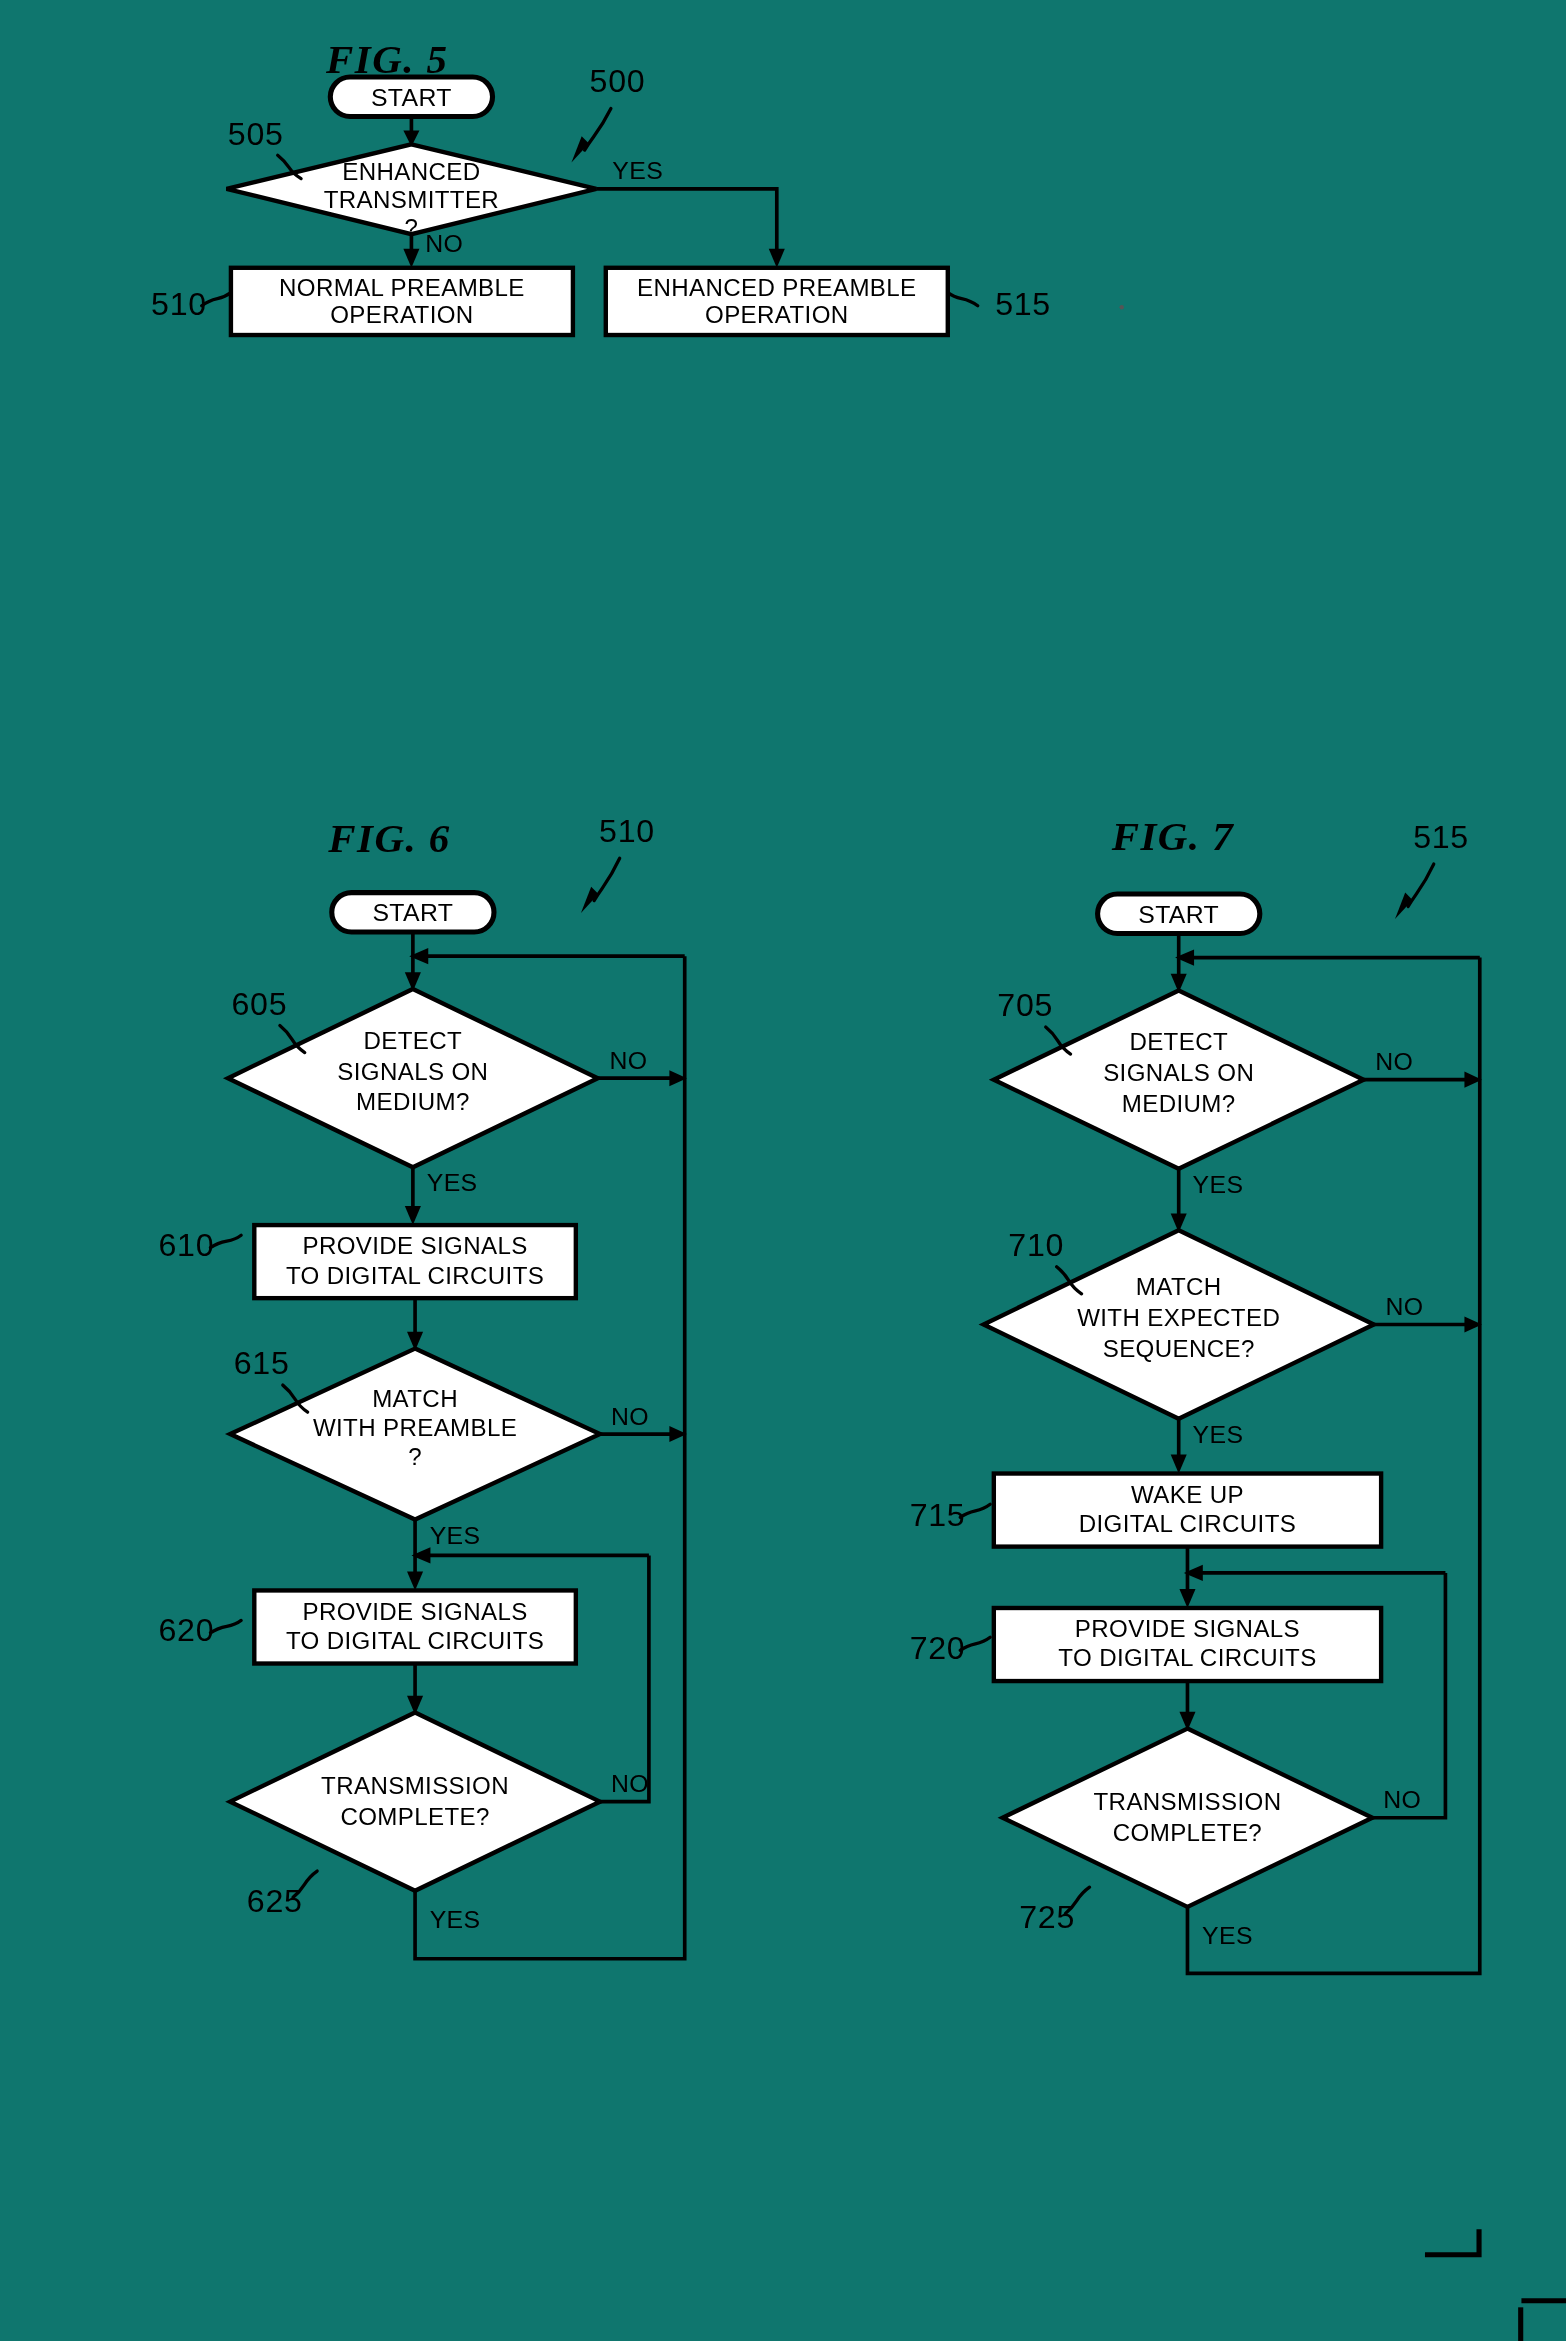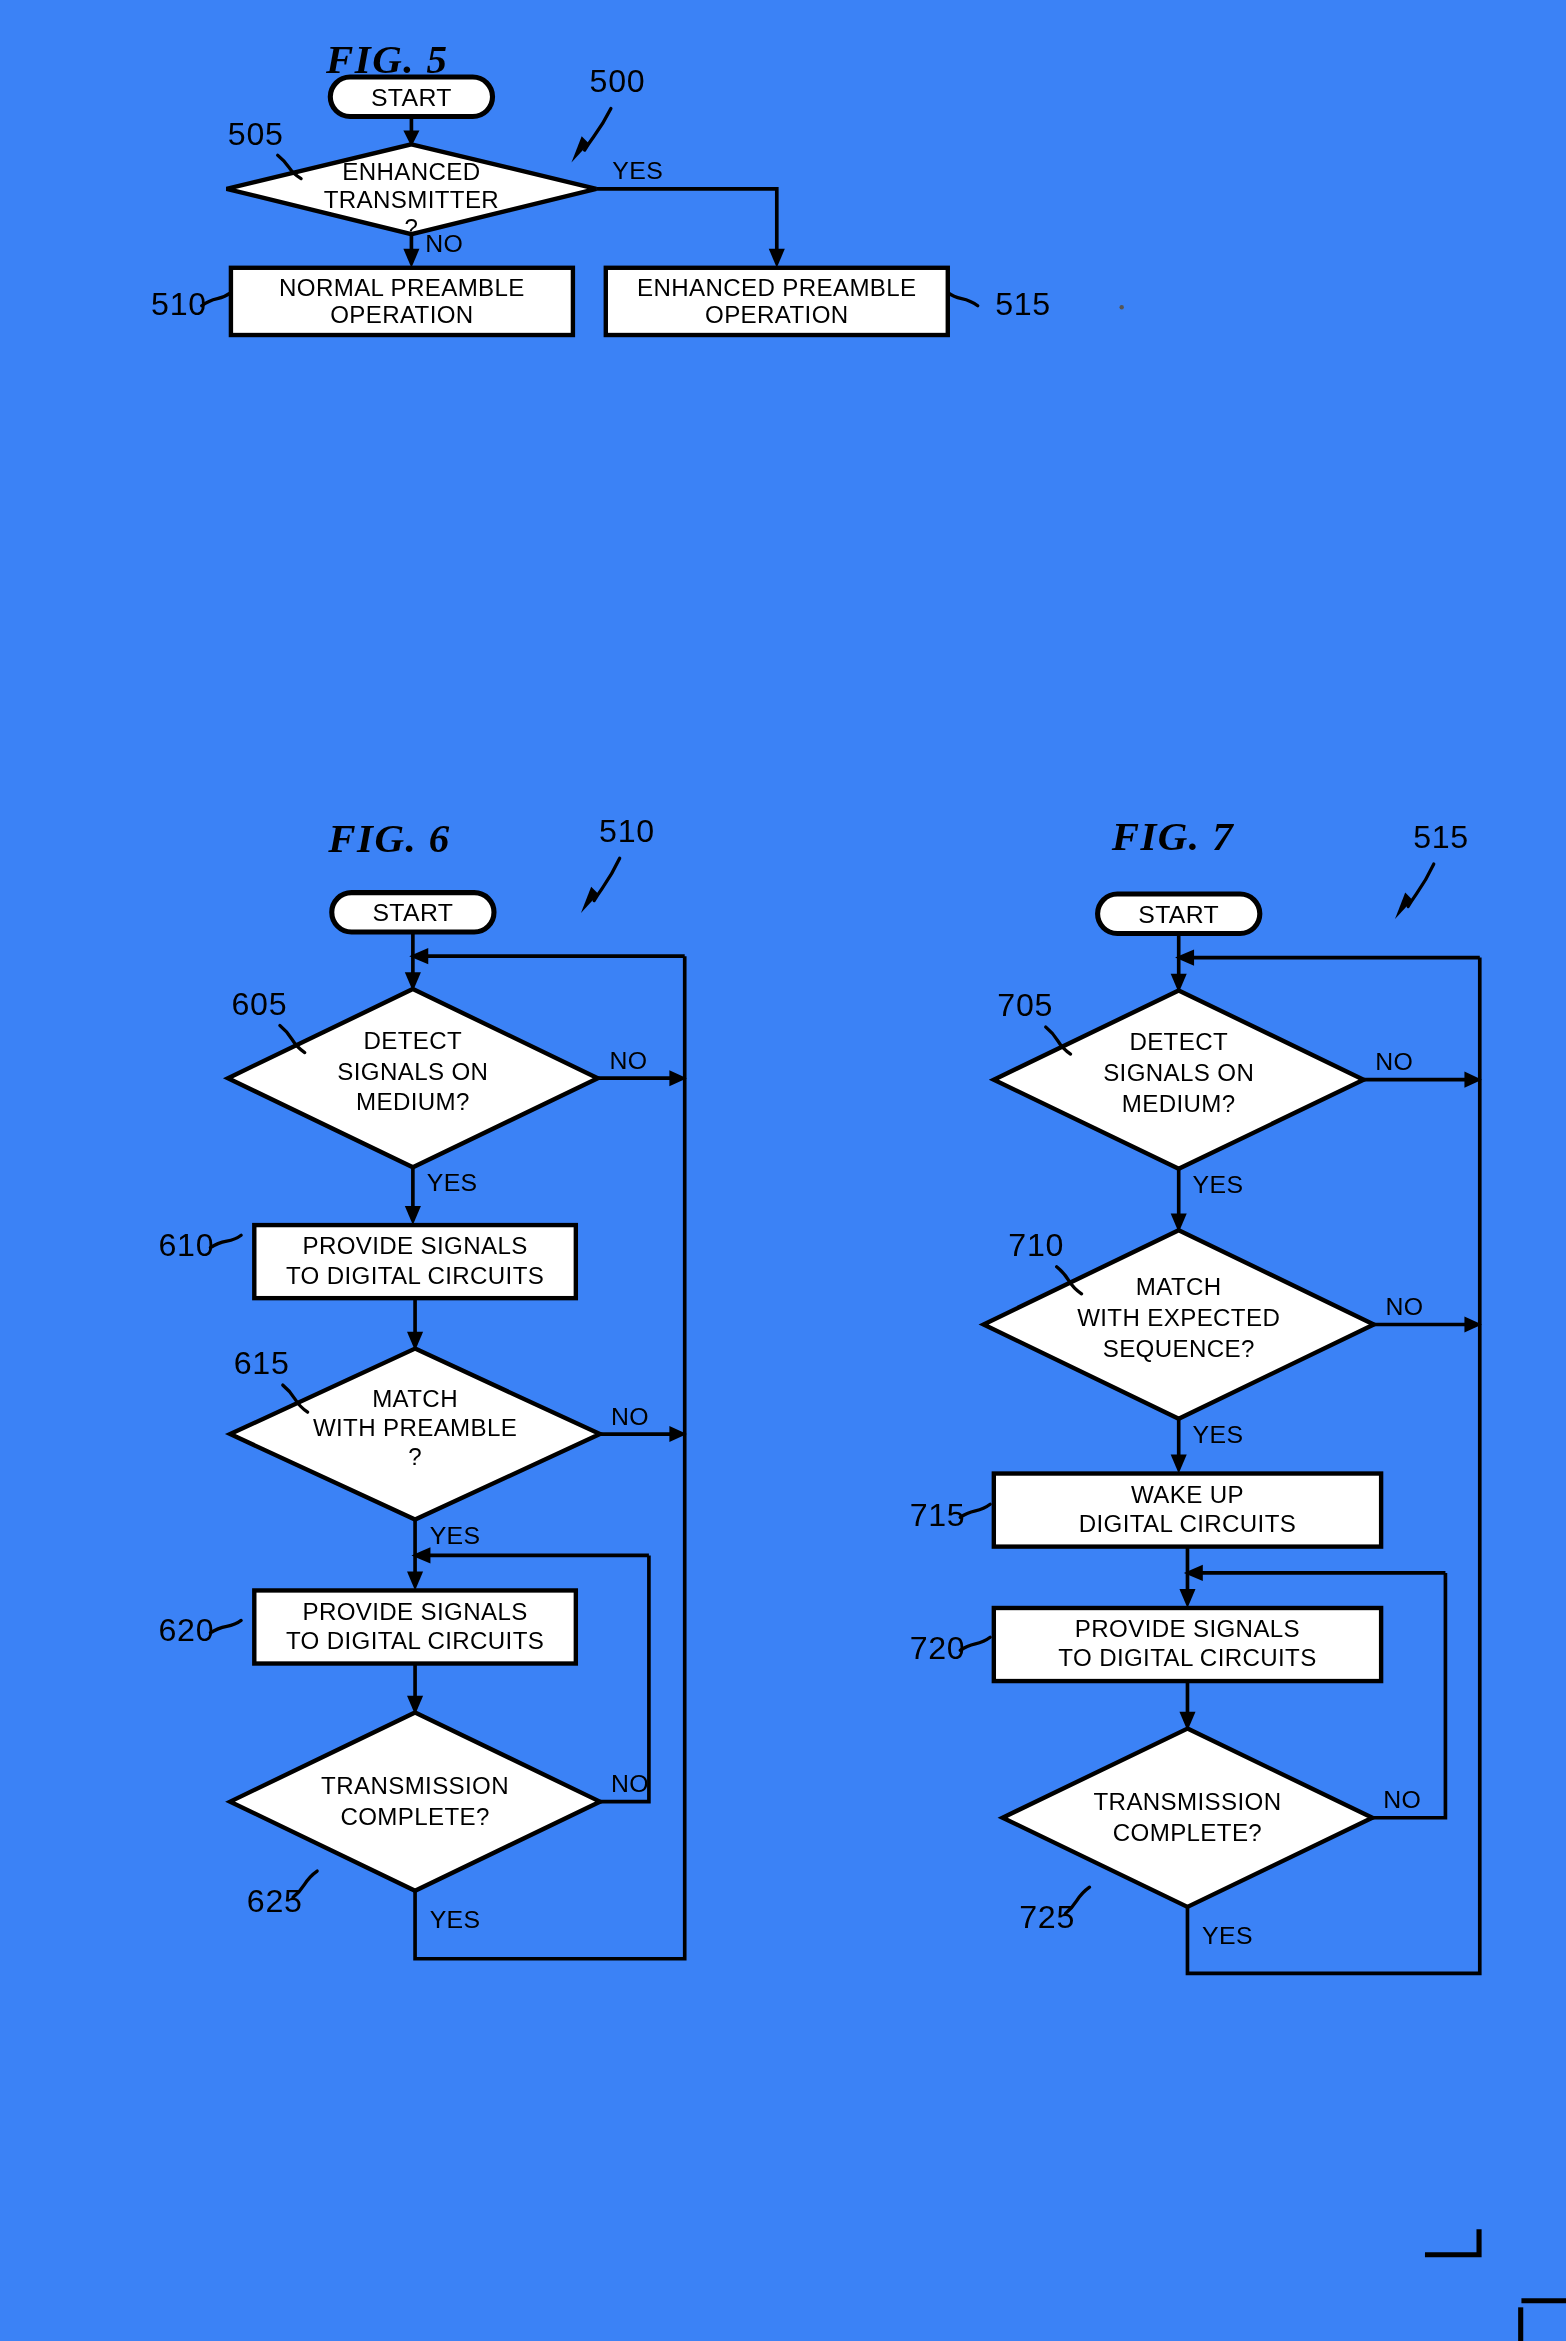--- a/index.html
+++ b/index.html
@@ -4,21 +4,21 @@
 <style>
   html, body {
     margin: 0;
     padding: 0;
     background: #ffffff;
   }
   #page {
     position: relative;
     width: 1566px;
     height: 2342px;
-    background: #3b82f6;
+    background: #0f766e;
     font-family: "Liberation Sans", sans-serif;
     overflow: hidden;
   }
   svg.sheet {
     position: absolute;
     top: 0;
     left: 0;
     width: 1566px;
     height: 2342px;
   }

